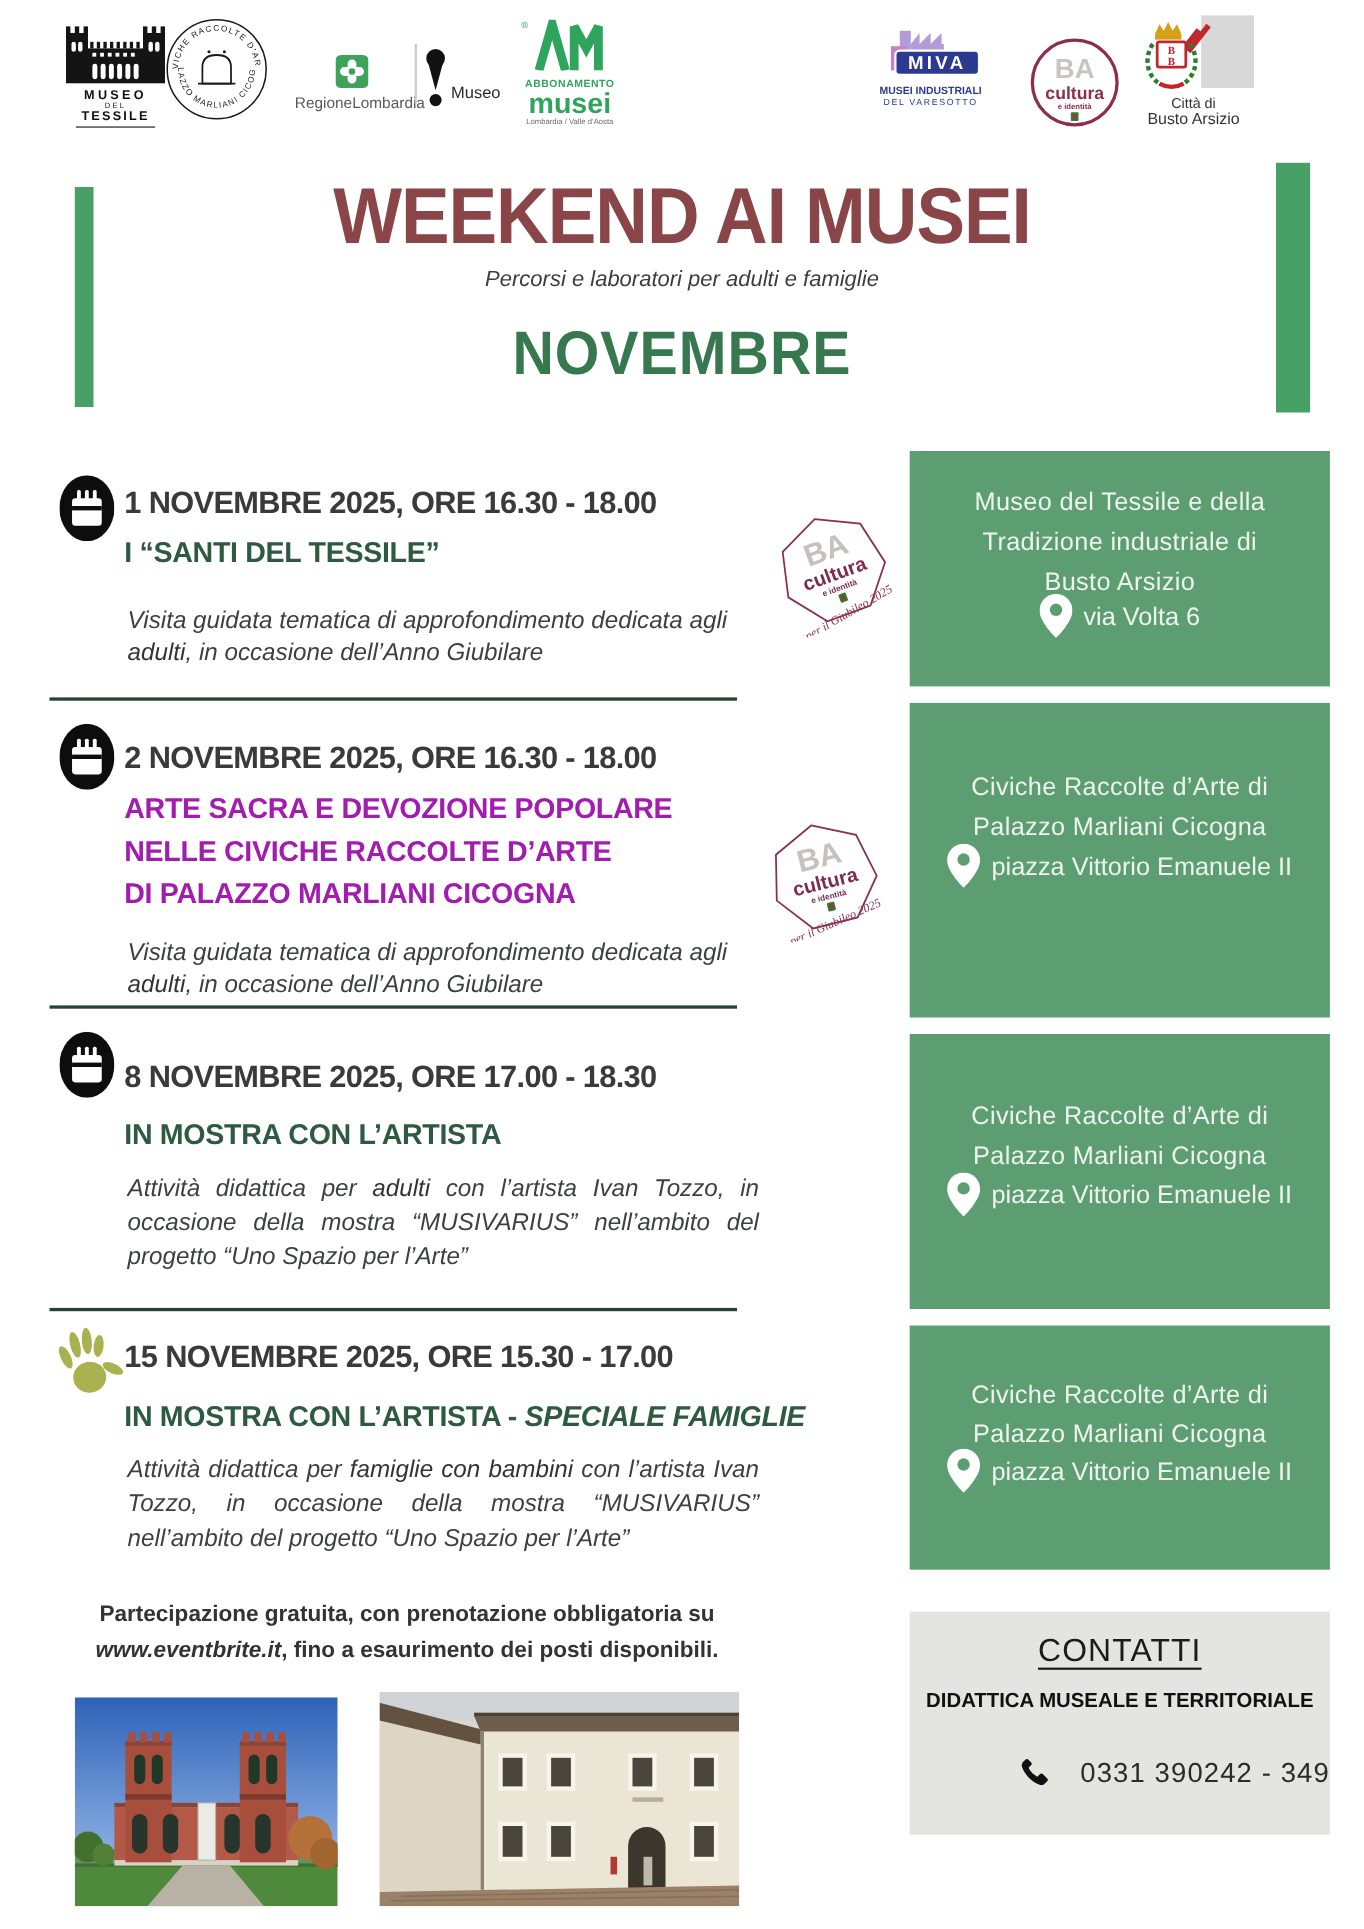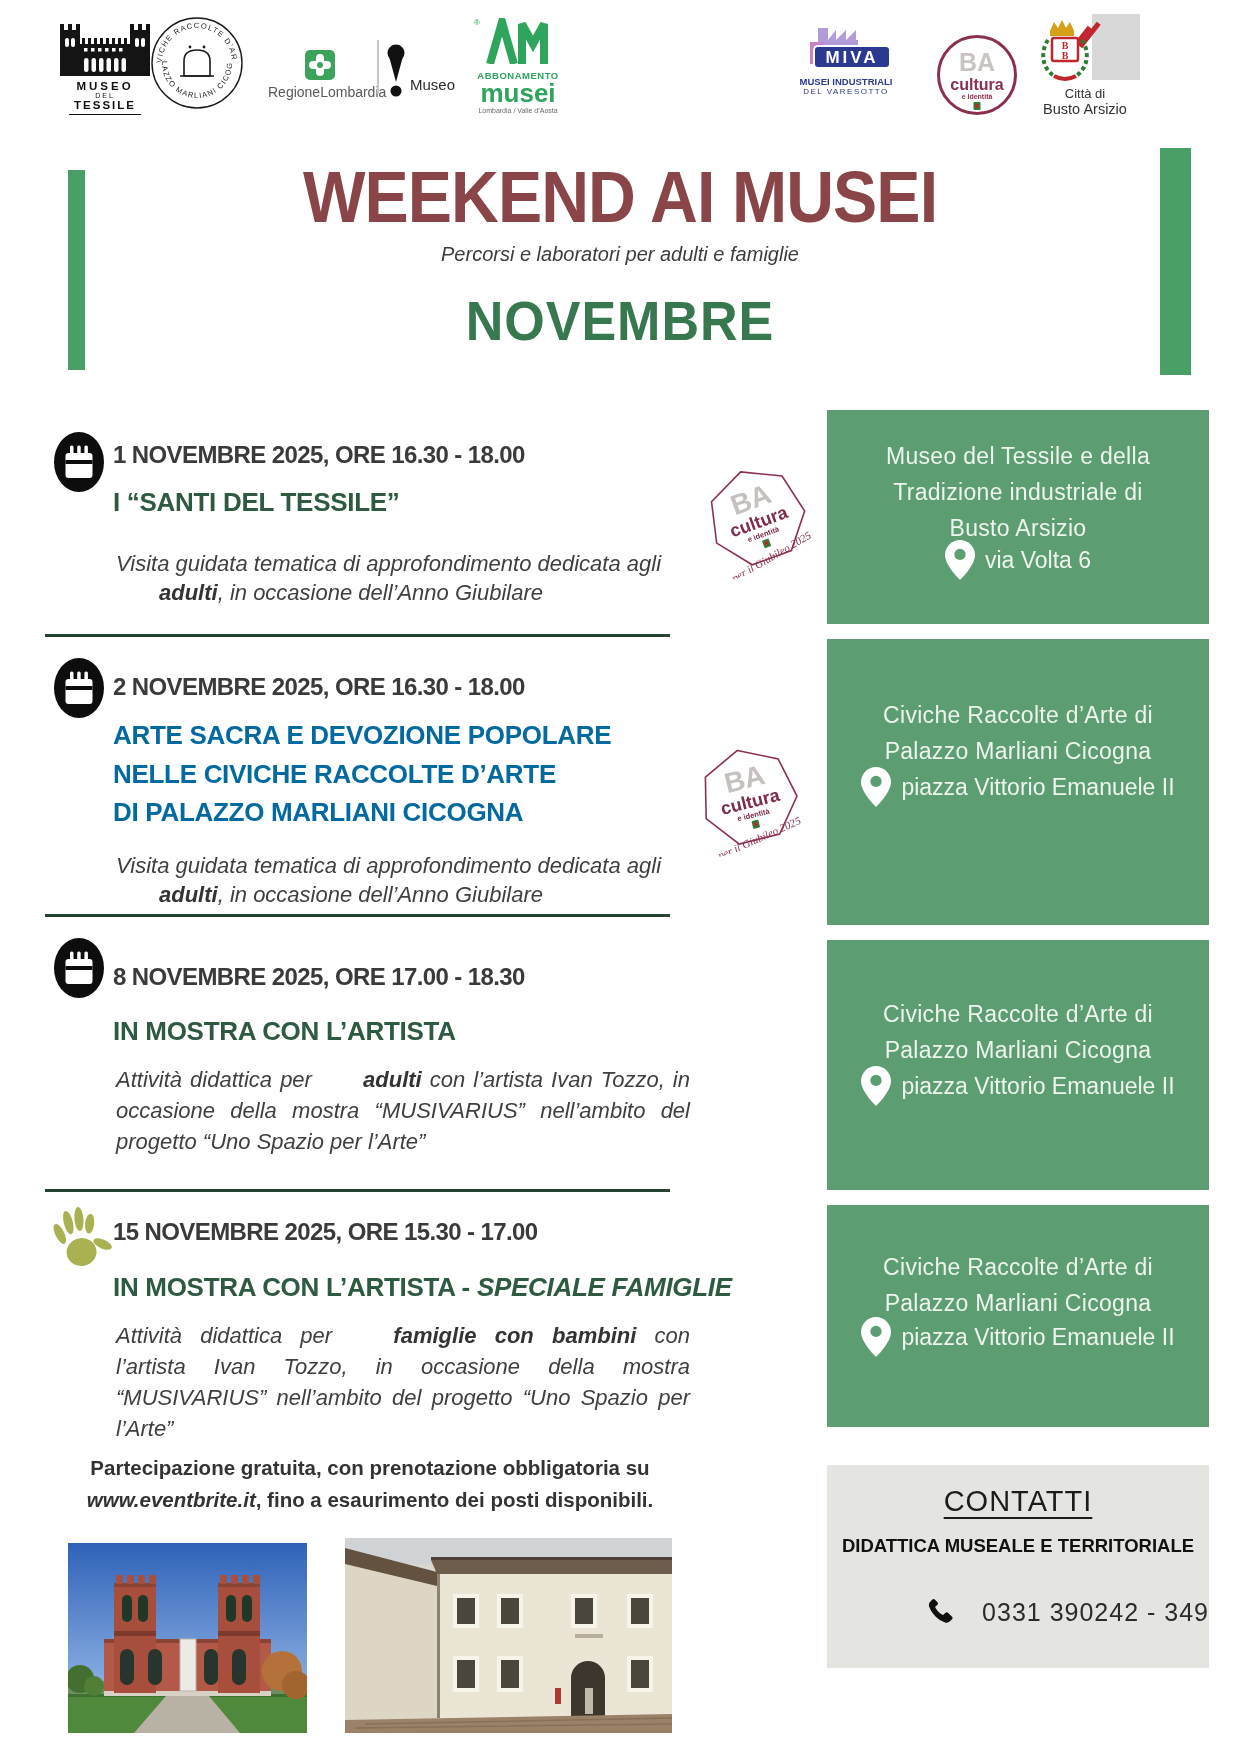--- a/index.html
+++ b/index.html
@@ -20,26 +20,26 @@
   .miva-l2{font-size:8px;color:#2b3990;letter-spacing:1.5px;}
   .busto-t1{font-size:13px;color:#333;}
   .busto-t2{font-size:14.5px;color:#333;}
   
   .green-bar{position:absolute;background:#49a067;}
   .main-title{font-size:72px;font-weight:800;color:#8a4548;letter-spacing:-1px;
               transform:scaleX(.92);white-space:nowrap;}
   .subtitle{font-size:20px;font-style:italic;color:#3c3c3c;}
   .month{font-size:56px;font-weight:800;color:#37784f;letter-spacing:1px;transform:scaleX(.93);}
   
-  .ev-heading{font-size:24px;font-weight:800;color:#3a3a3a;letter-spacing:-.6px;white-space:nowrap;}
+  .ev-heading{font-size:28px;font-weight:800;color:#3a3a3a;letter-spacing:-.6px;white-space:nowrap;}
   .ev-title{font-size:26px;font-weight:800;color:#2d5a41;letter-spacing:-.3px;white-space:nowrap;}
-  .ev-title-lines{font-size:26px;font-weight:800;color:#0369a1;letter-spacing:-.3px;line-height:38.5px;white-space:nowrap;}
+  .ev-title-lines{font-size:26px;font-weight:800;color:#a21caf;letter-spacing:-.3px;line-height:38.5px;white-space:nowrap;}
   .ev-desc{font-size:22px;font-style:italic;color:#3d403e;line-height:29px;width:575px;}
   .ev-desc.just{text-align:justify;line-height:31px;width:574px;}
-  .ev-desc b{font-weight:700;color:#323432;margin-left:43px;}
+  .ev-desc b{font-weight:400;color:#323432;}
   .divider{position:absolute;left:45px;width:625px;height:3px;background:#26432f;}
   
   .gbox{position:absolute;left:827px;width:382px;background:#5c9e71;}
   .gbox-title{position:absolute;left:0;width:100%;text-align:center;color:#eef4ee;
               font-size:23px;line-height:36px;letter-spacing:.3px;}
   .addr-row{position:absolute;left:0;width:100%;display:flex;align-items:center;
             justify-content:center;gap:10px;color:#eef4ee;font-size:23px;}
   .graybox{position:absolute;left:827px;width:382px;background:#e4e4e0;}
   .contatti{position:absolute;left:0;width:100%;text-align:center;font-size:29px;letter-spacing:1px;
             color:#1b1b1b;font-weight:500;text-decoration:underline;text-underline-offset:6px;}

